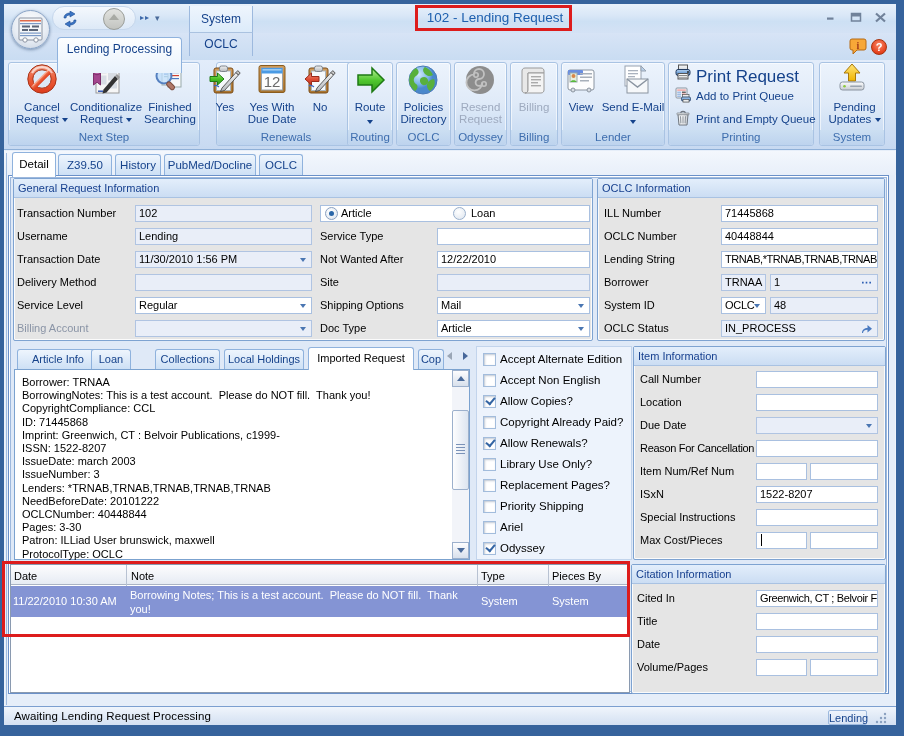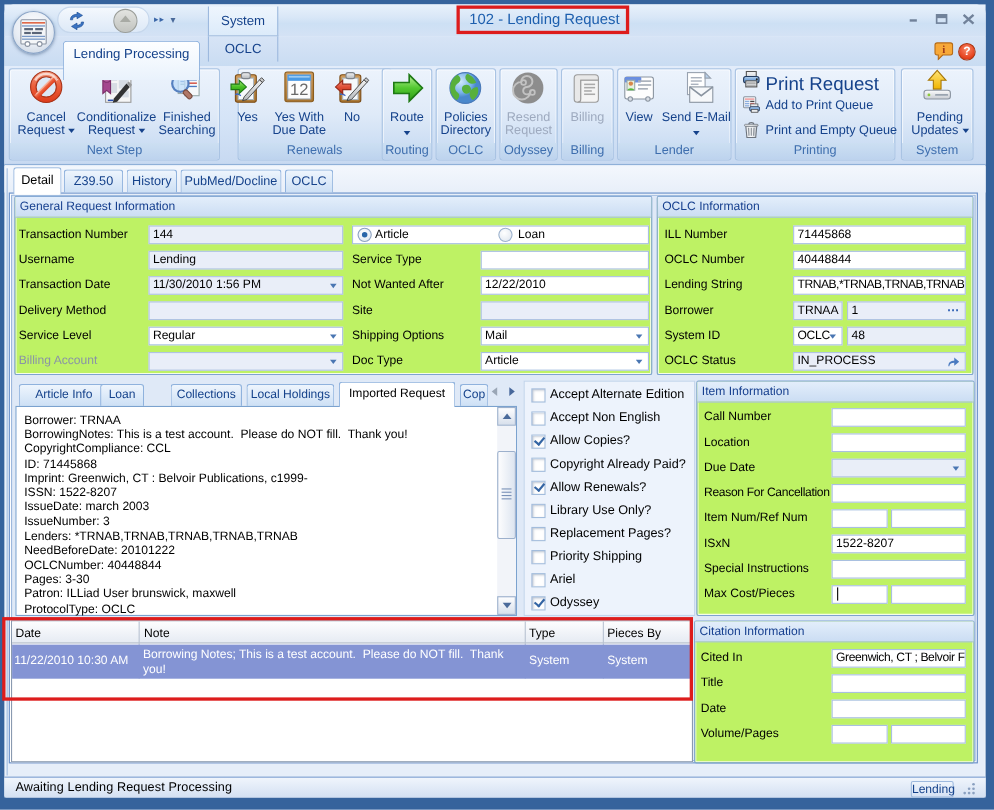--- a/index.html
+++ b/index.html
@@ -12,21 +12,21 @@
 .rgroup{position:absolute;top:62px;height:84px;border:1px solid #a9c3e3;border-radius:3px;background:linear-gradient(#ecf3fc,#dfeaf8 50%,#cedff4 80%,#c8dbf2);box-shadow:inset 0 0 0 1px rgba(255,255,255,.6)}
 .rcap{position:absolute;left:0;bottom:0;width:100%;height:15px;background:linear-gradient(#ccdff2,#bdd3ee);border-radius:0 0 2px 2px;color:#3e6eae;font-size:11.5px;text-align:center;line-height:15px}
 .rlbl{position:absolute;font-size:11.5px;color:#15428b;text-align:center;white-space:nowrap}
 .rlbl.dis{color:#9eaabf}
 .dda{display:inline-block;width:0;height:0;border-left:3px solid transparent;border-right:3px solid transparent;border-top:4px solid #15428b;vertical-align:middle}
 .ricon{position:absolute;width:32px;height:32px}
 .sicon{position:absolute;width:16px;height:16px}
 .lbl{position:absolute;font-size:11px;color:#000;white-space:nowrap;z-index:3}
 .inp{position:absolute;z-index:3;height:17px;border:1px solid #a9c0e0;background:#fff;font-size:11px;line-height:15px;padding-left:3px;white-space:nowrap;overflow:hidden;color:#000}
 .inp.ro{background:#e9eef8;border-color:#b0c4e2}
-.gbox{position:absolute;border:1px solid #7ea3d1;background:#bef264;border-radius:2px;box-shadow:inset 0 0 0 1px rgba(255,255,255,.85)}
+.gbox{position:absolute;border:1px solid #7ea3d1;background:#e5e5e5;border-radius:2px;box-shadow:inset 0 0 0 1px rgba(255,255,255,.85)}
 .gcap{position:absolute;left:0;top:0;width:100%;height:19px;background:linear-gradient(#e3eefb,#cbddf3);border-bottom:1px solid #a9c2e2;color:#17408f;font-size:11px;line-height:18px;padding-left:4px}
 .dtab{position:absolute;z-index:2;height:23px;border:1px solid #8fb2dd;border-bottom:none;border-radius:3px 3px 0 0;background:linear-gradient(#eef5fd,#cde0f5);font-size:11.5px;color:#15428b;text-align:center}
 .dtab.act{background:#fff;color:#000;z-index:3}
 .ddarr{position:absolute;width:13px;height:13px;top:1px;right:1px;background:linear-gradient(#fdfeff,#dfeaf7);border-left:1px solid #b5c9e2}
 .ddarr:after{content:"";position:absolute;left:3px;top:5px;border-left:3.5px solid transparent;border-right:3.5px solid transparent;border-top:4px solid #4a76b2}
 .cb{position:absolute;width:13px;height:13px;background:#fff;border:1px solid #a2bcdc;box-shadow:inset 1px 1px 2px rgba(130,145,170,.5)}
 .cb.on:after{content:"";position:absolute;left:2px;top:1px;width:7px;height:4px;border-left:2px solid #3465a4;border-bottom:2px solid #3465a4;transform:rotate(-50deg)}
 .cblbl{position:absolute;font-size:11.5px;color:#000;white-space:nowrap;z-index:3}
 .redbox{position:absolute;border:3px solid #dd1c1c;z-index:50}
 </style></head><body>
@@ -364,21 +364,21 @@
 <div class="dtab act" style="left:12px;top:152px;width:44px;height:25px;line-height:22px">Detail</div>
 <div class="dtab" style="left:58px;top:154px;width:54px;line-height:20px;height:21px">Z39.50</div>
 <div class="dtab" style="left:115px;top:154px;width:46px;line-height:20px;height:21px">History</div>
 <div class="dtab" style="left:164px;top:154px;width:92px;line-height:20px;height:21px">PubMed/Docline</div>
 <div class="dtab" style="left:259px;top:154px;width:44px;line-height:20px;height:21px">OCLC</div>
 
 <div class="gbox" style="left:13px;top:178px;width:580px;height:163px;z-index:2">
     <div class="gcap">General Request Information</div>
   </div>
 <div class="lbl" style="left:17px;top:207px">Transaction Number</div>
-<div class="inp ro" style="left:135px;top:205px;width:177px">144</div>
+<div class="inp ro" style="left:135px;top:205px;width:177px">102</div>
 <div class="lbl" style="left:17px;top:230px">Username</div>
 <div class="inp ro" style="left:135px;top:228px;width:177px">Lending</div>
 <div class="lbl" style="left:17px;top:253px">Transaction Date</div>
 <div class="inp ro" style="left:135px;top:251px;width:177px">11/30/2010 1:56 PM<span class="ddarr" style="background:none;border:none"></span></div>
 <div class="lbl" style="left:17px;top:276px">Delivery Method</div>
 <div class="inp ro" style="left:135px;top:274px;width:177px"></div>
 <div class="lbl" style="left:17px;top:299px">Service Level</div>
 <div class="inp" style="left:135px;top:297px;width:177px">Regular<span class="ddarr" style="background:none;border:none"></span></div>
 <div class="lbl" style="left:17px;top:322px;color:#8a94a6">Billing Account</div>
 <div class="inp ro" style="left:135px;top:320px;width:177px">

